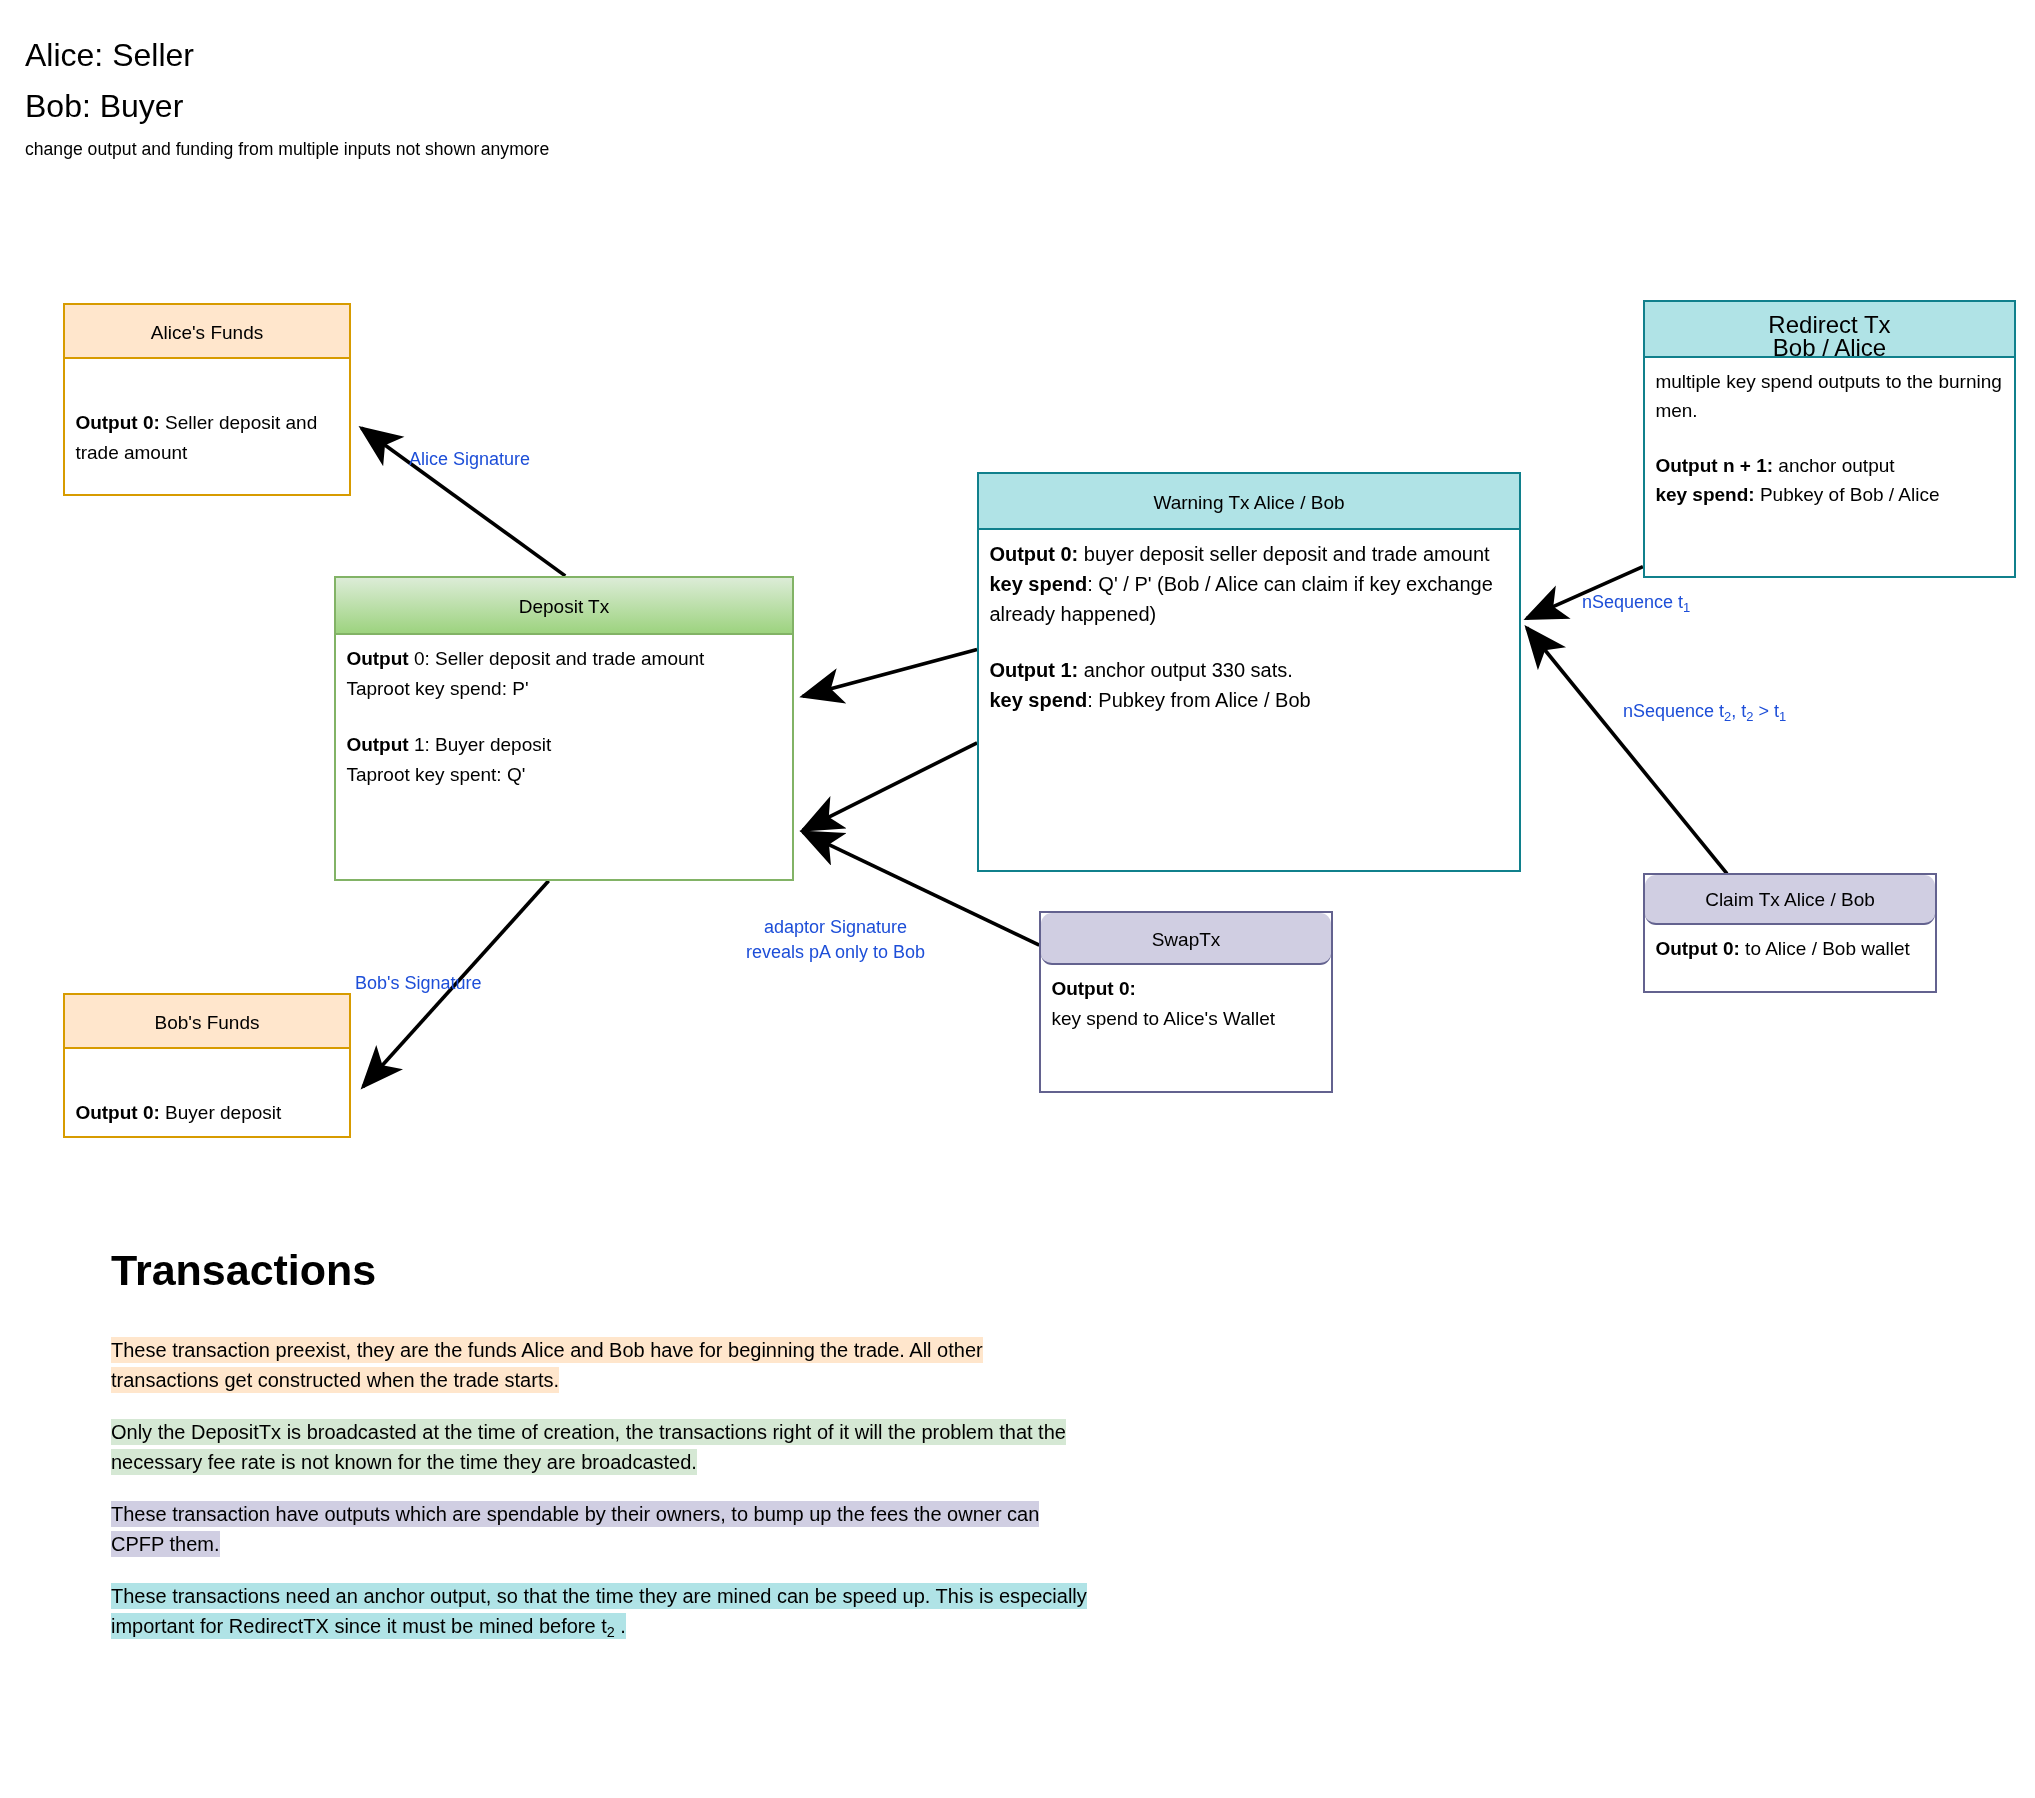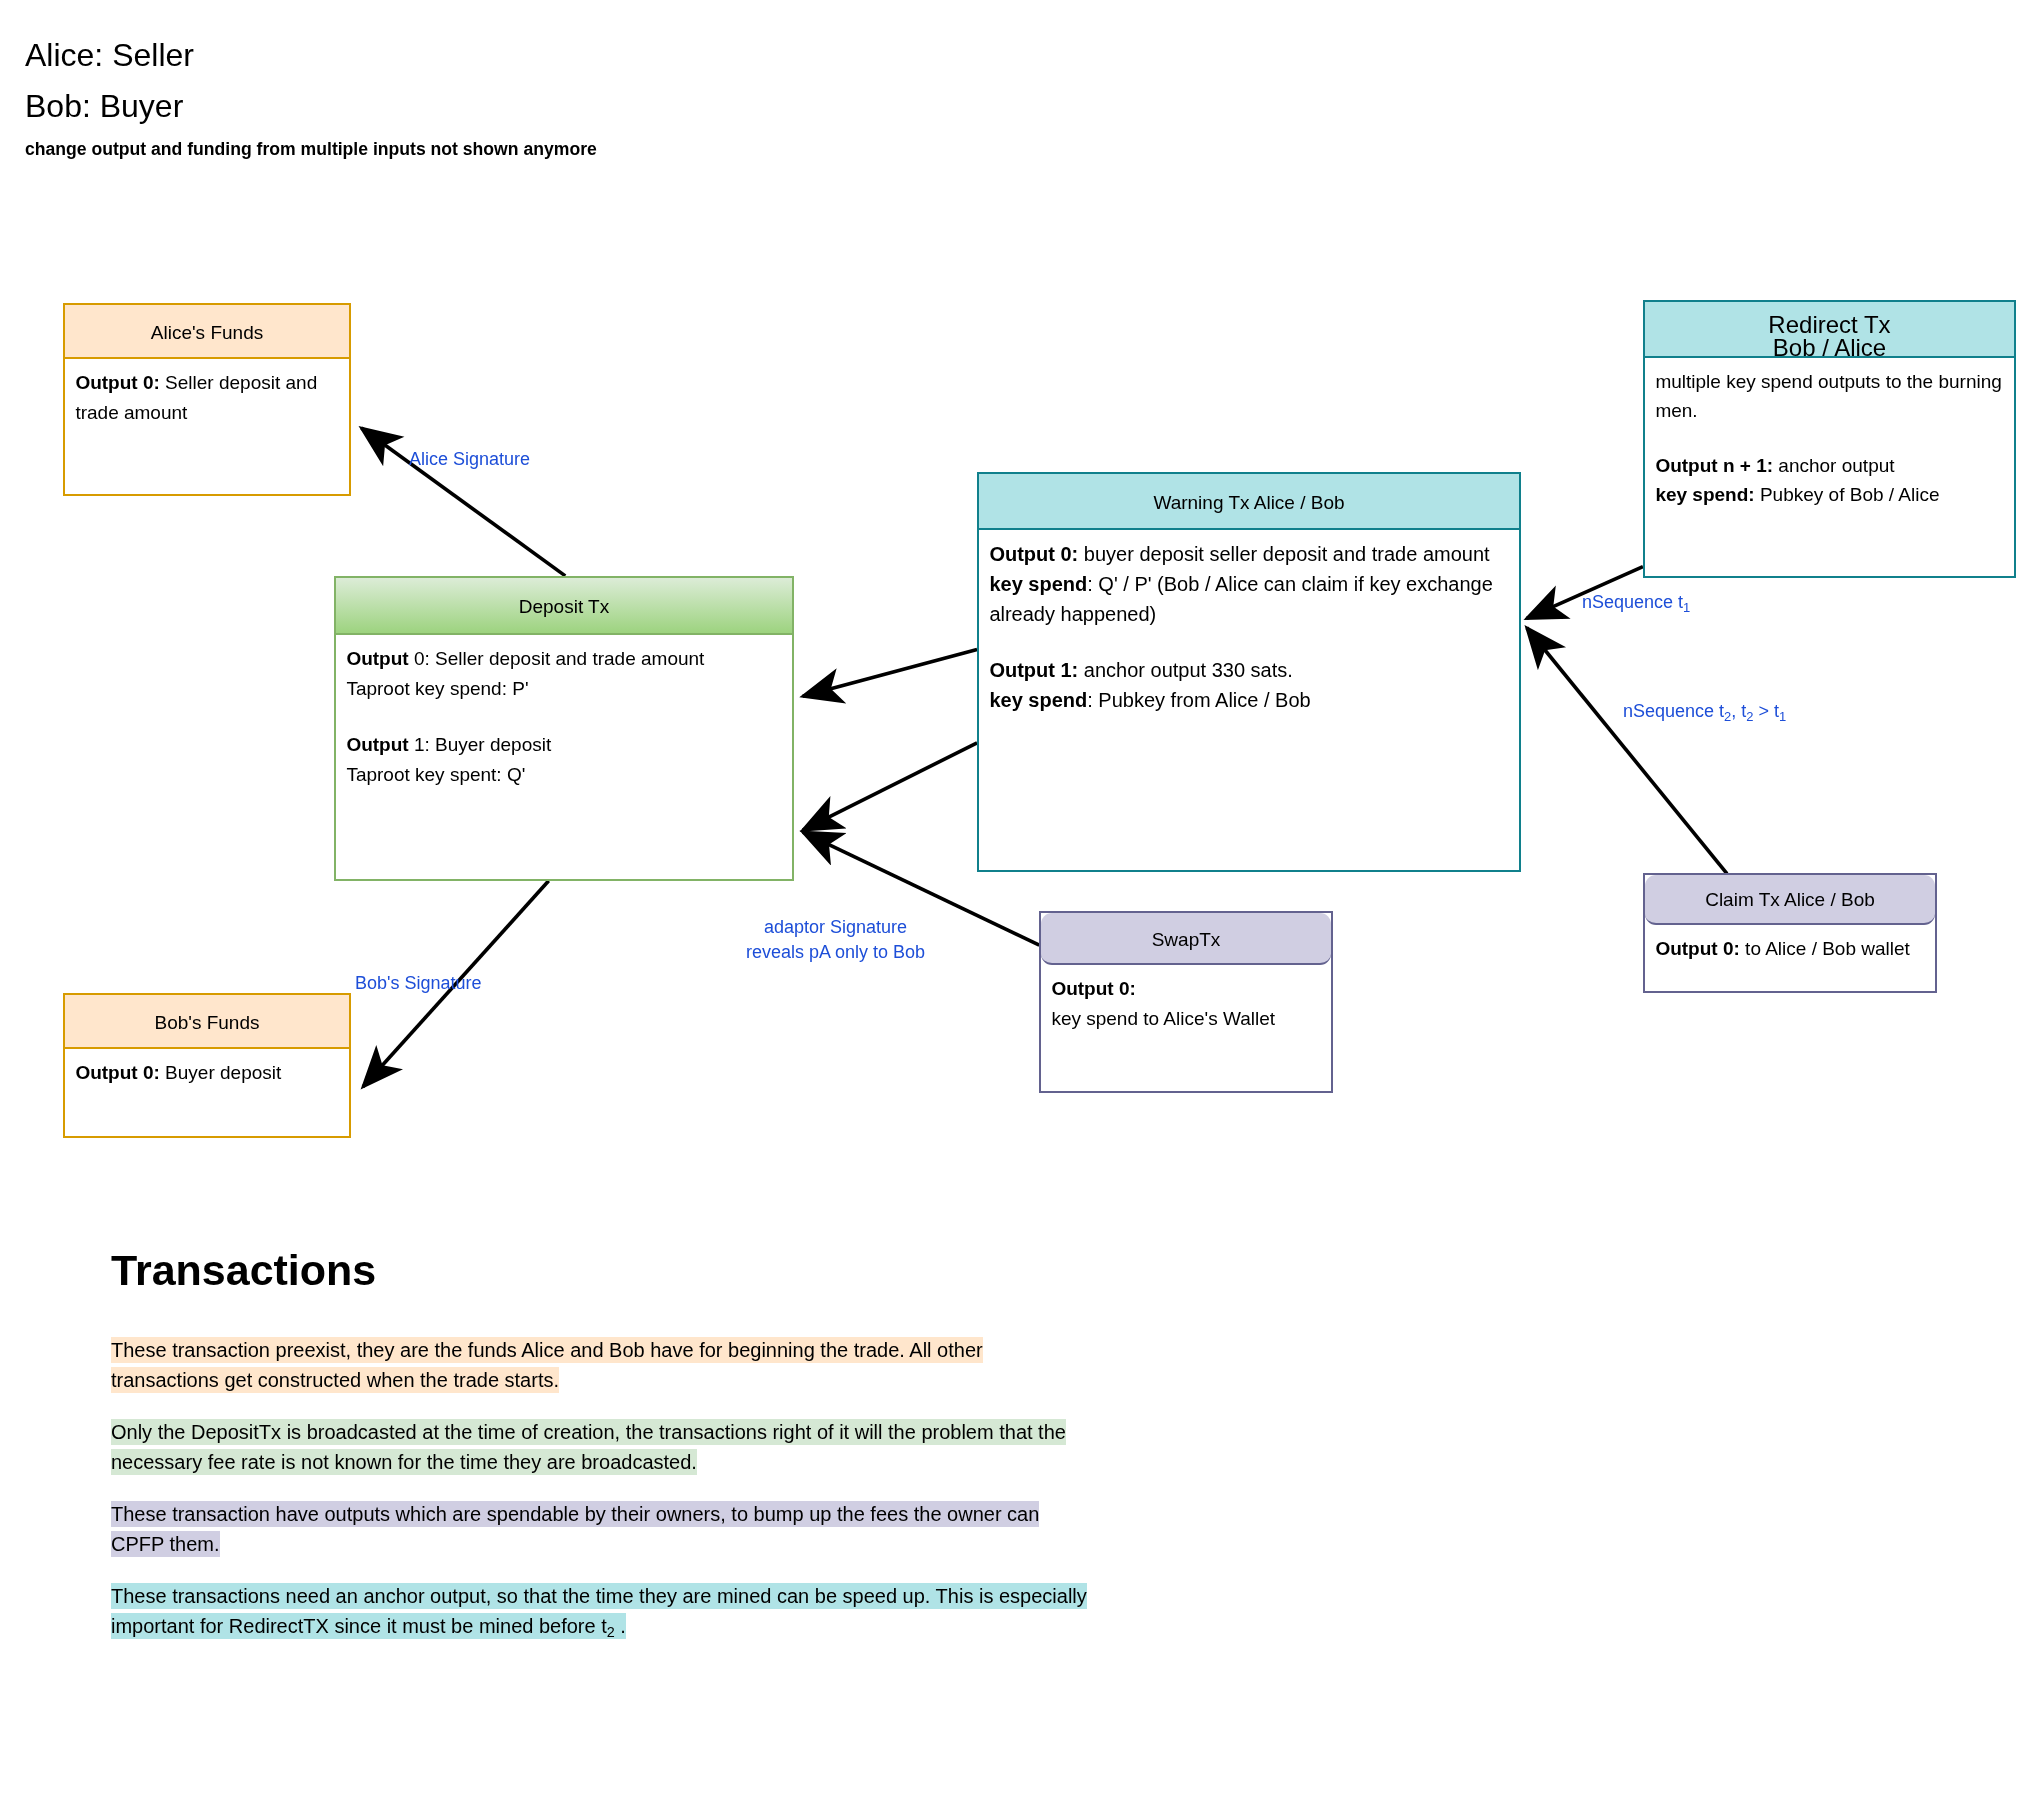--- a/index.html
+++ b/index.html
@@ -36,21 +36,20 @@
   .hdr-line {
     font-size: 32px;
     line-height: 51px;
     white-space: nowrap;
   }
   .hdr-sub {
     font-size: 17.6px;
     line-height: 25px;
     margin-top: 5.2px;
     white-space: nowrap;
-    font-weight: bold;
   }
 
   
   .node {
     position: absolute;
     box-sizing: border-box;
     border: 2.1px solid #000;
     background: #ffffff;
     display: flex;
     flex-direction: column;
@@ -69,21 +68,21 @@
     flex: 1;
     padding: 9.3px 10.4px 7.3px 10.4px;
     font-size: 19px;
     line-height: 30px;
   }
   .node-body p { margin: 0; }
   .node-body .gap { height: 26px; }
   b { font-weight: bold; }
 
   
-  .theme-orange { border-color: #d79b00; }
+  .theme-orange { border-color: #d79b00; gap: 40px; }
   .theme-orange .node-title {
     background: #ffe6cc;
     border-bottom-color: #d79b00;
   }
   
   .theme-green { border-color: #82b366; }
   .theme-green .node-title {
     background: linear-gradient(to bottom, #dcecd7 0%, #9dd37f 100%);
     border-bottom-color: #82b366;
   }

